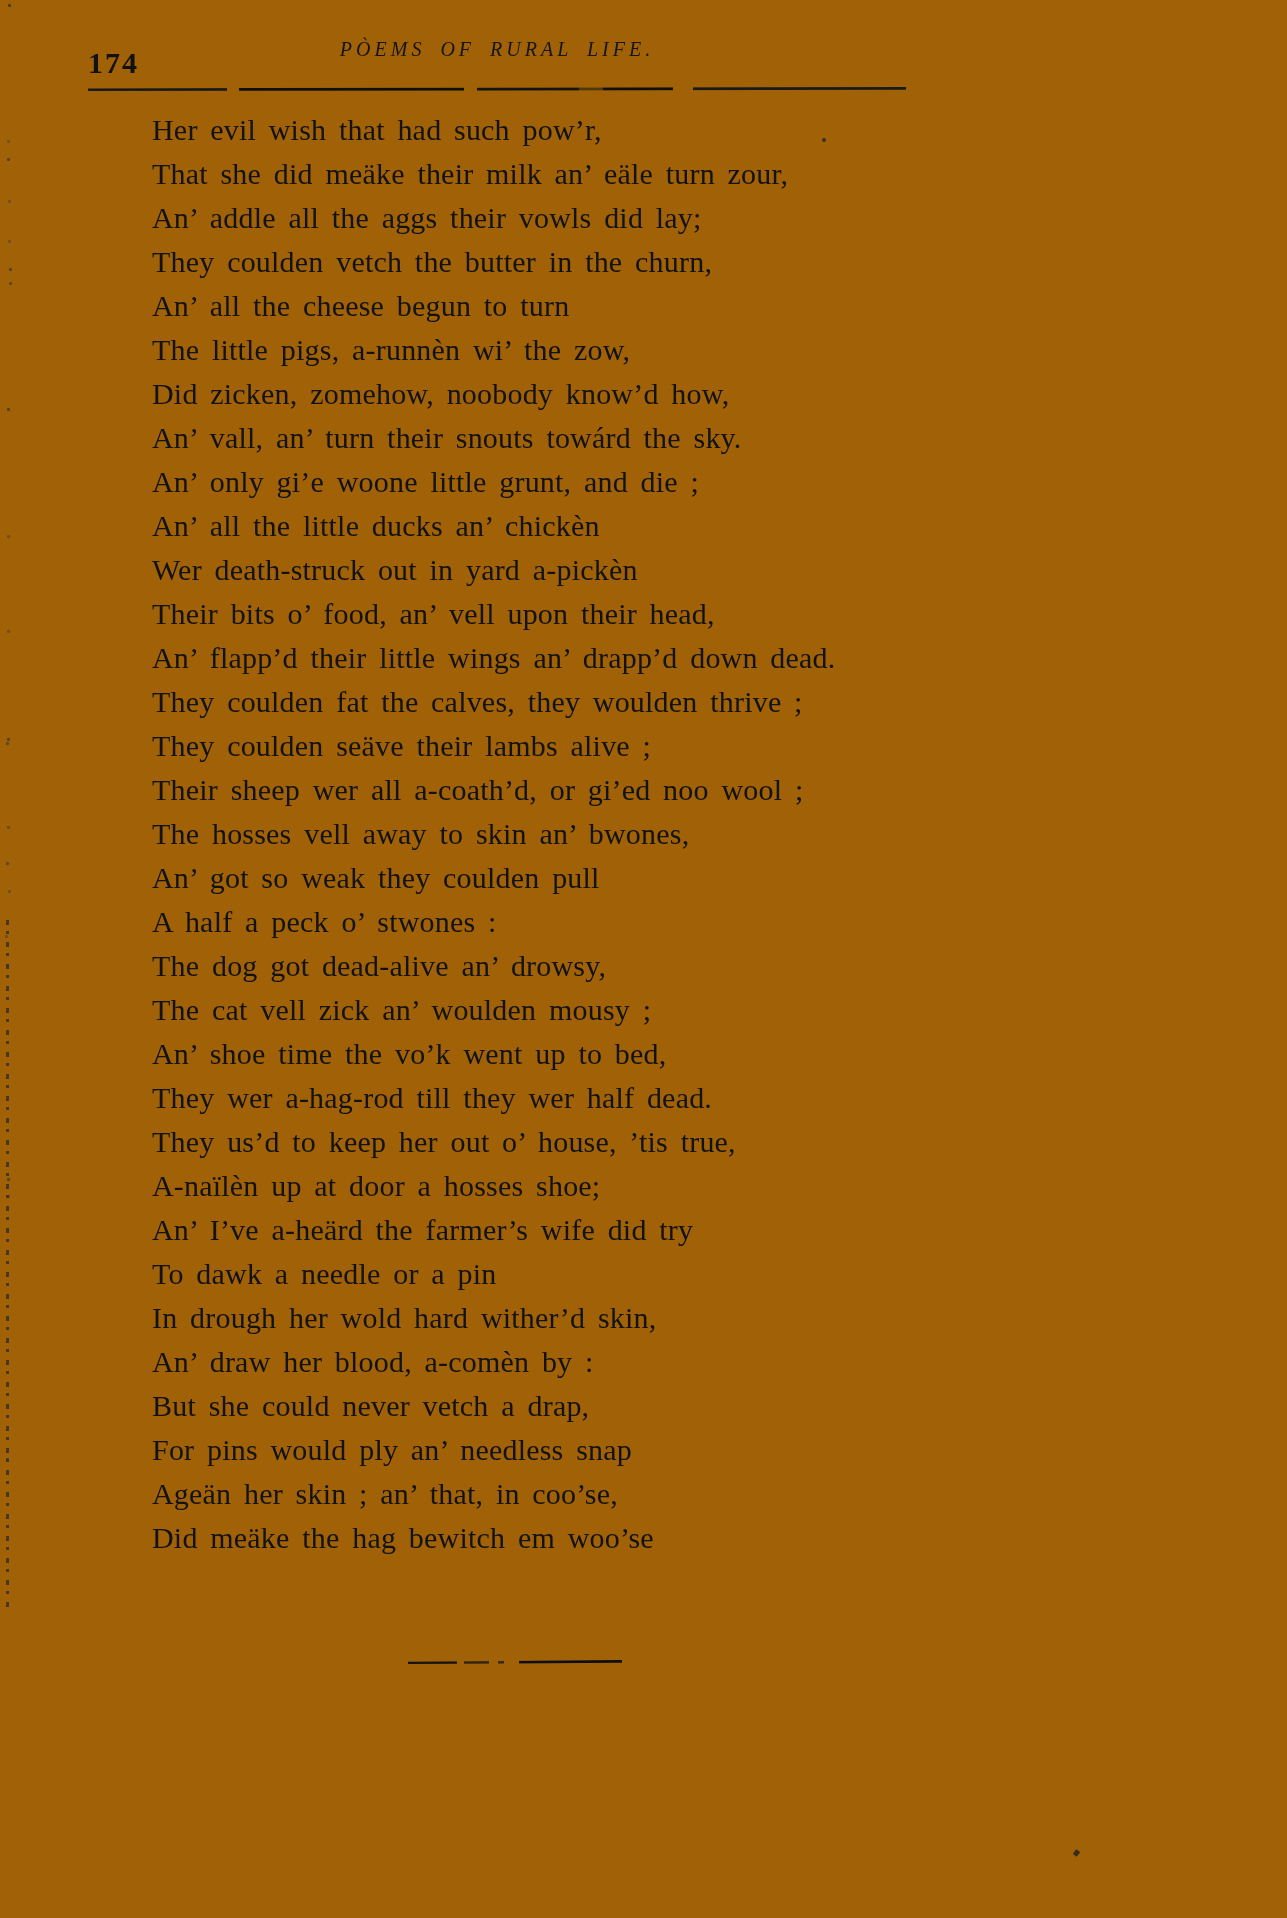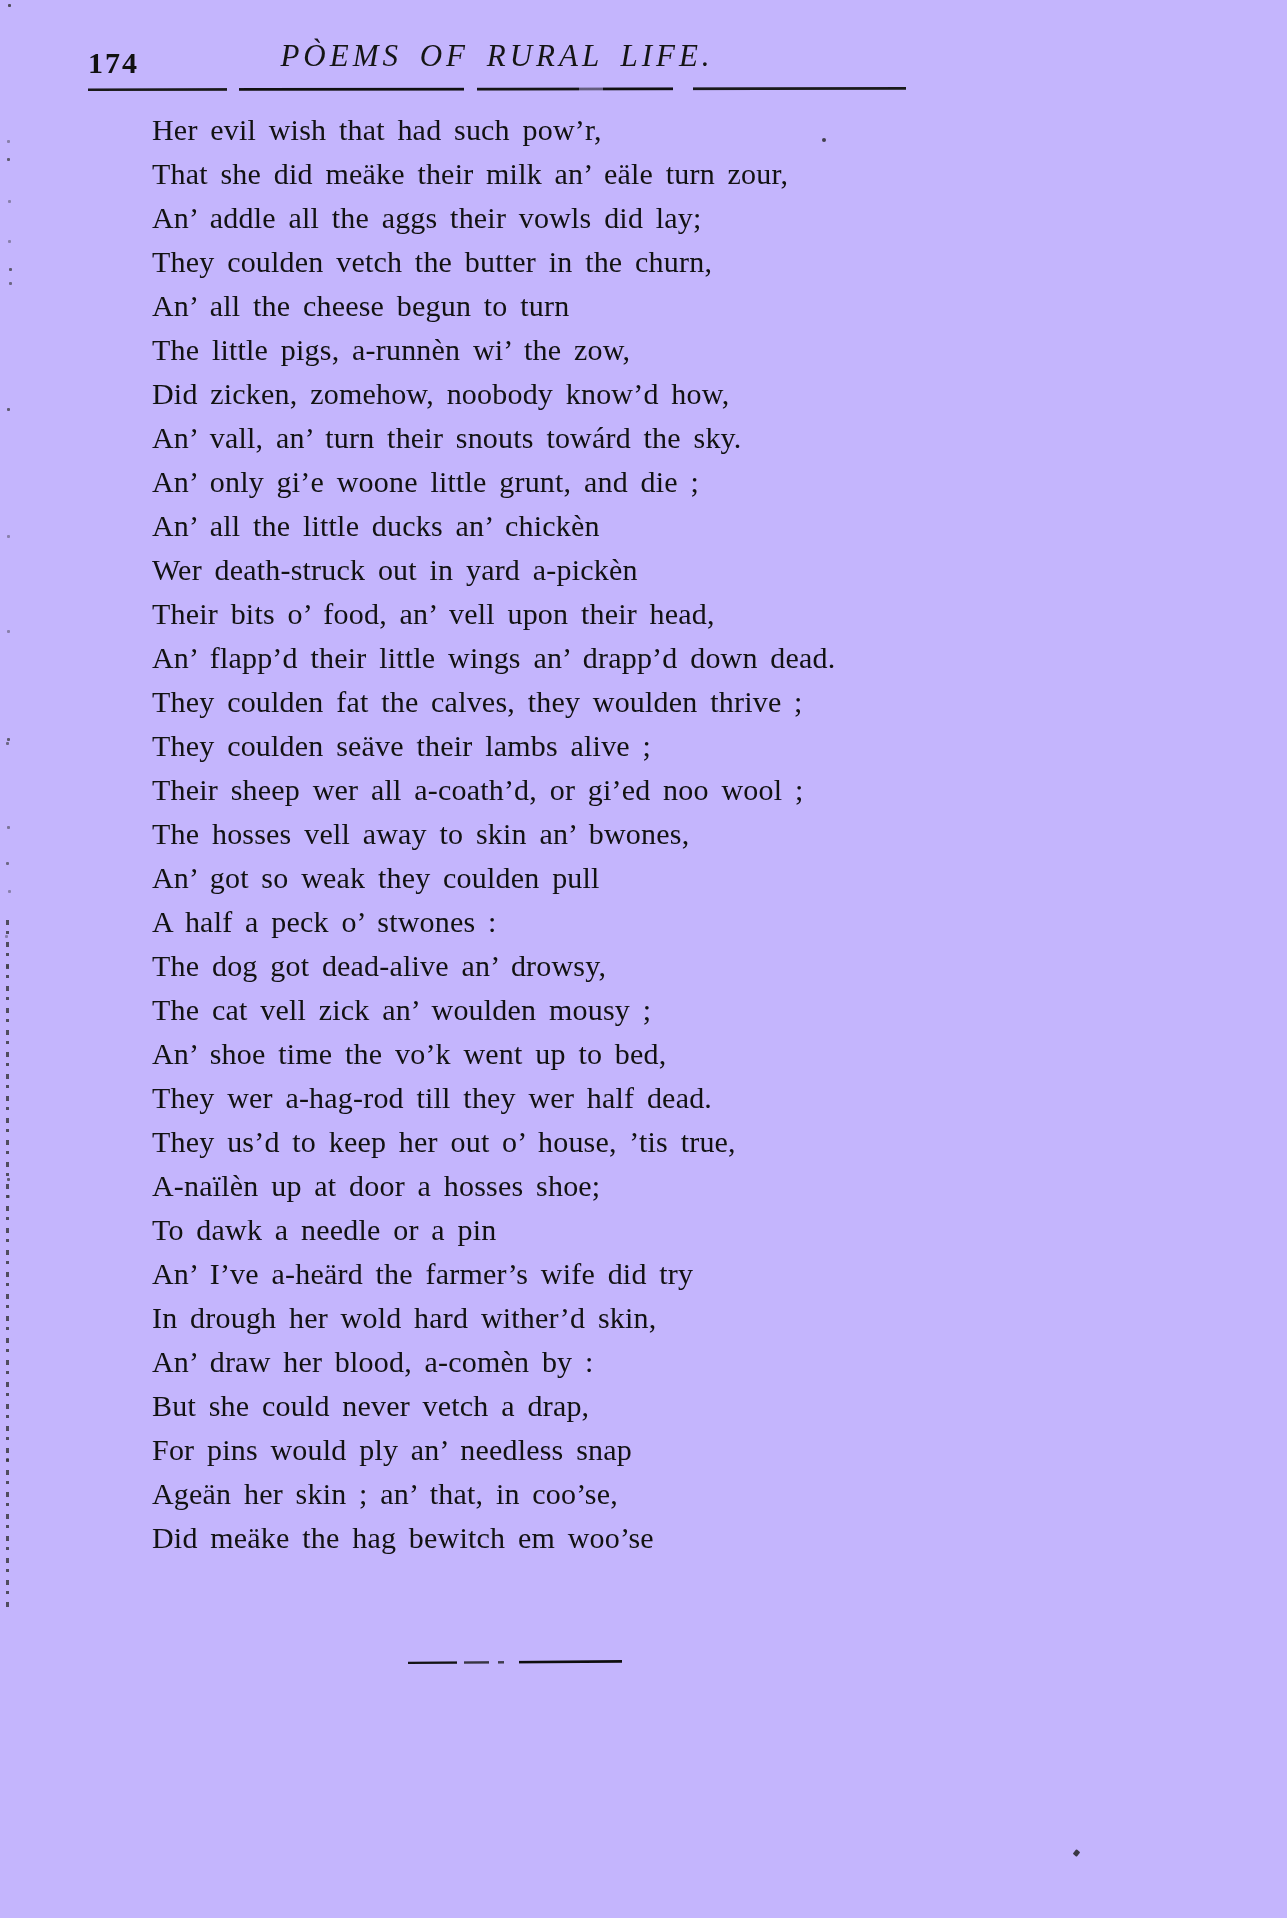--- a/index.html
+++ b/index.html
@@ -1,20 +1,20 @@
 <!DOCTYPE html>
 <html><head>
 <meta charset="utf-8">
 <style>
   html, body { margin: 0; padding: 0; background: #e8e8e8; }
   .page {
     position: relative;
     width: 1287px;
     height: 1918px;
-    background: #c4b5fd;
+    background: #a16207;
     overflow: hidden;
     font-family: "Liberation Serif", "DejaVu Serif", serif;
     color: #141414;
   }
 
   
   .header {
     position: absolute;
     left: 88px;
     top: 38px;
@@ -30,21 +30,21 @@
     letter-spacing: 2px;
     color: #111;
   }
   .running-title {
     position: absolute;
     left: 0;
     right: 0;
     top: 0;
     text-align: center;
     font-style: italic;
-    font-size: 31px;
+    font-size: 20px;
     letter-spacing: 4px;
     word-spacing: 6px;
     color: #151515;
     white-space: nowrap;
   }
   
   .header-rule {
     position: absolute;
     left: 88px;
     top: 87px;
@@ -146,22 +146,22 @@
       <div class="poem-line">Their sheep wer all a-coath’d, or gi’ed noo wool ;</div>
       <div class="poem-line">The hosses vell away to skin an’ bwones,</div>
       <div class="poem-line">An’ got so weak they coulden pull</div>
       <div class="poem-line">A half a peck o’ stwones :</div>
       <div class="poem-line">The dog got dead-alive an’ drowsy,</div>
       <div class="poem-line">The cat vell zick an’ woulden mousy ;</div>
       <div class="poem-line">An’ shoe time the vo’k went up to bed,</div>
       <div class="poem-line">They wer a-hag-rod till they wer half dead.</div>
       <div class="poem-line">They us’d to keep her out o’ house, ’tis true,</div>
       <div class="poem-line">A-naïlèn up at door a hosses shoe;</div>
+      <div class="poem-line">An’ I’ve a-heärd the farmer’s wife did try</div>
       <div class="poem-line">To dawk a needle or a pin</div>
-      <div class="poem-line">An’ I’ve a-heärd the farmer’s wife did try</div>
       <div class="poem-line">In drough her wold hard wither’d skin,</div>
       <div class="poem-line">An’ draw her blood, a-comèn by :</div>
       <div class="poem-line">But she could never vetch a drap,</div>
       <div class="poem-line">For pins would ply an’ needless snap</div>
       <div class="poem-line">Ageän her skin ; an’ that, in coo’se,</div>
       <div class="poem-line">Did meäke the hag bewitch em woo’se</div>
     </div>
 
   <div class="footer-rule"></div>
 

